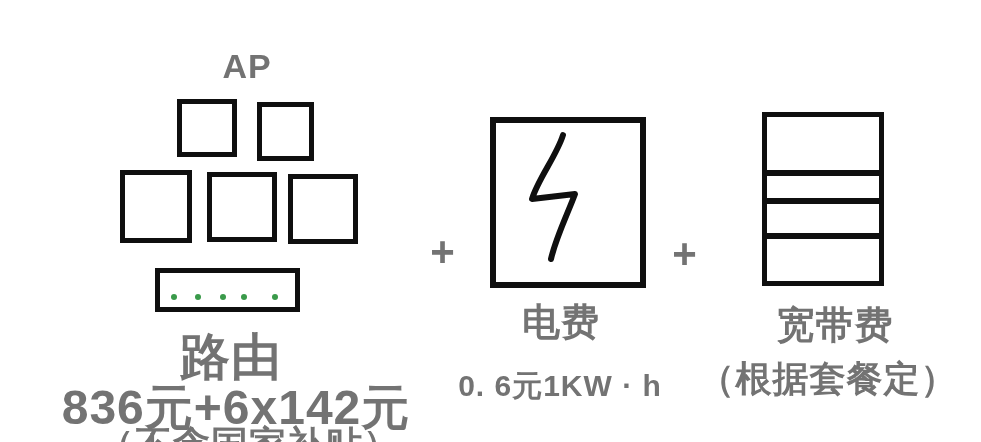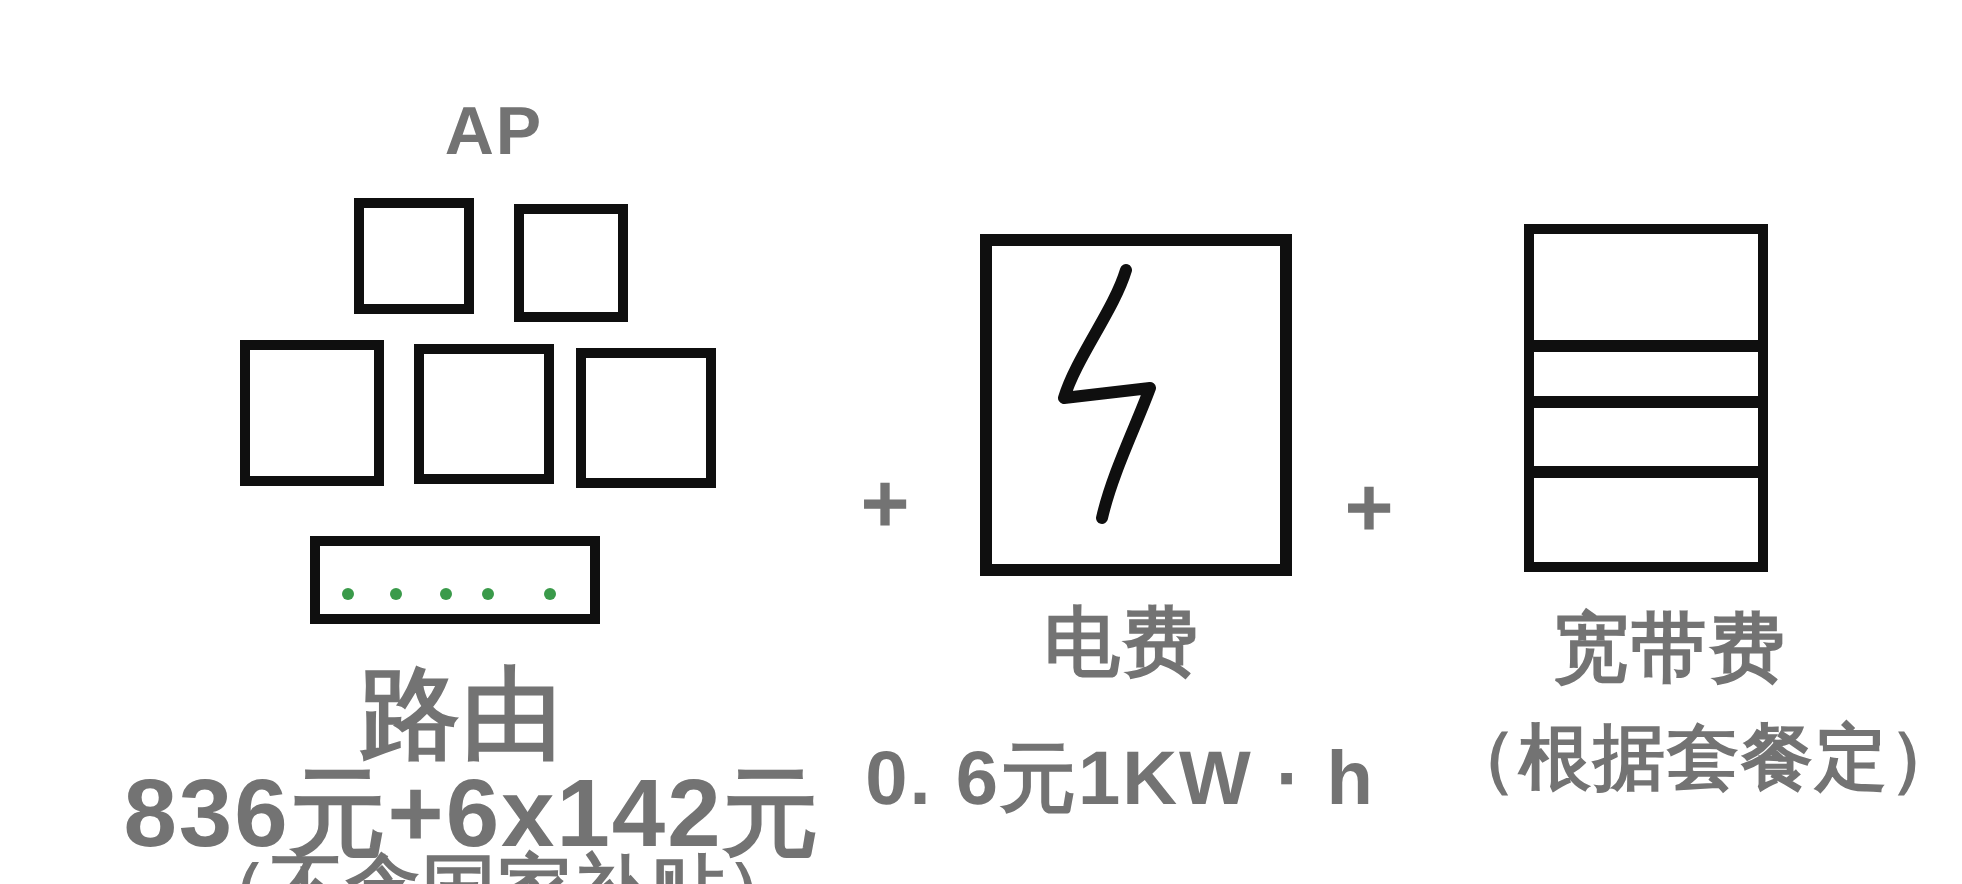--- a/index.html
+++ b/index.html
@@ -56,24 +56,24 @@
   <div class="txt" style="left:443px; top:231px; font-size:42px;">+</div>
   <div class="txt" style="left:685px; top:233px; font-size:42px;">+</div>
 
   <div class="box thickbox" style="left:490px; top:117px; width:156px; height:171px;">
     <svg width="144" height="159" viewBox="0 0 144 159">
       <path d="M 67 12 C 61 32 42 56 36 76 L 79 71 C 72 90 60 114 55 136" fill="none" stroke="#0f0f0f" stroke-width="6" stroke-linecap="round" stroke-linejoin="round"></path>
     </svg>
   </div>
 
   <div class="txt" style="left:561px; top:303px; font-size:38px;">电费</div>
-  <div class="txt" style="left:560px; top:371px; font-size:38px;">0. 6元1KW · h</div>
+  <div class="txt" style="left:560px; top:371px; font-size:30px;">0. 6元1KW · h</div>
 
   <div class="box" style="left:762px; top:112px; width:122px; height:174px;">
     <div class="hline" style="top:53px; height:6px;"></div>
     <div class="hline" style="top:81px; height:6px;"></div>
     <div class="hline" style="top:116px; height:6px;"></div>
   </div>
 
   <div class="txt" style="left:835px; top:306px; font-size:38px;text-align:right;">宽带费</div>
-  <div class="txt" style="left:828px; top:361px; font-size:36px;margin-left:24px;">（根据套餐定）</div>
+  <div class="txt" style="left:828px; top:361px; font-size:36px;">（根据套餐定）</div>
 
 </div>
 
 </body></html>

